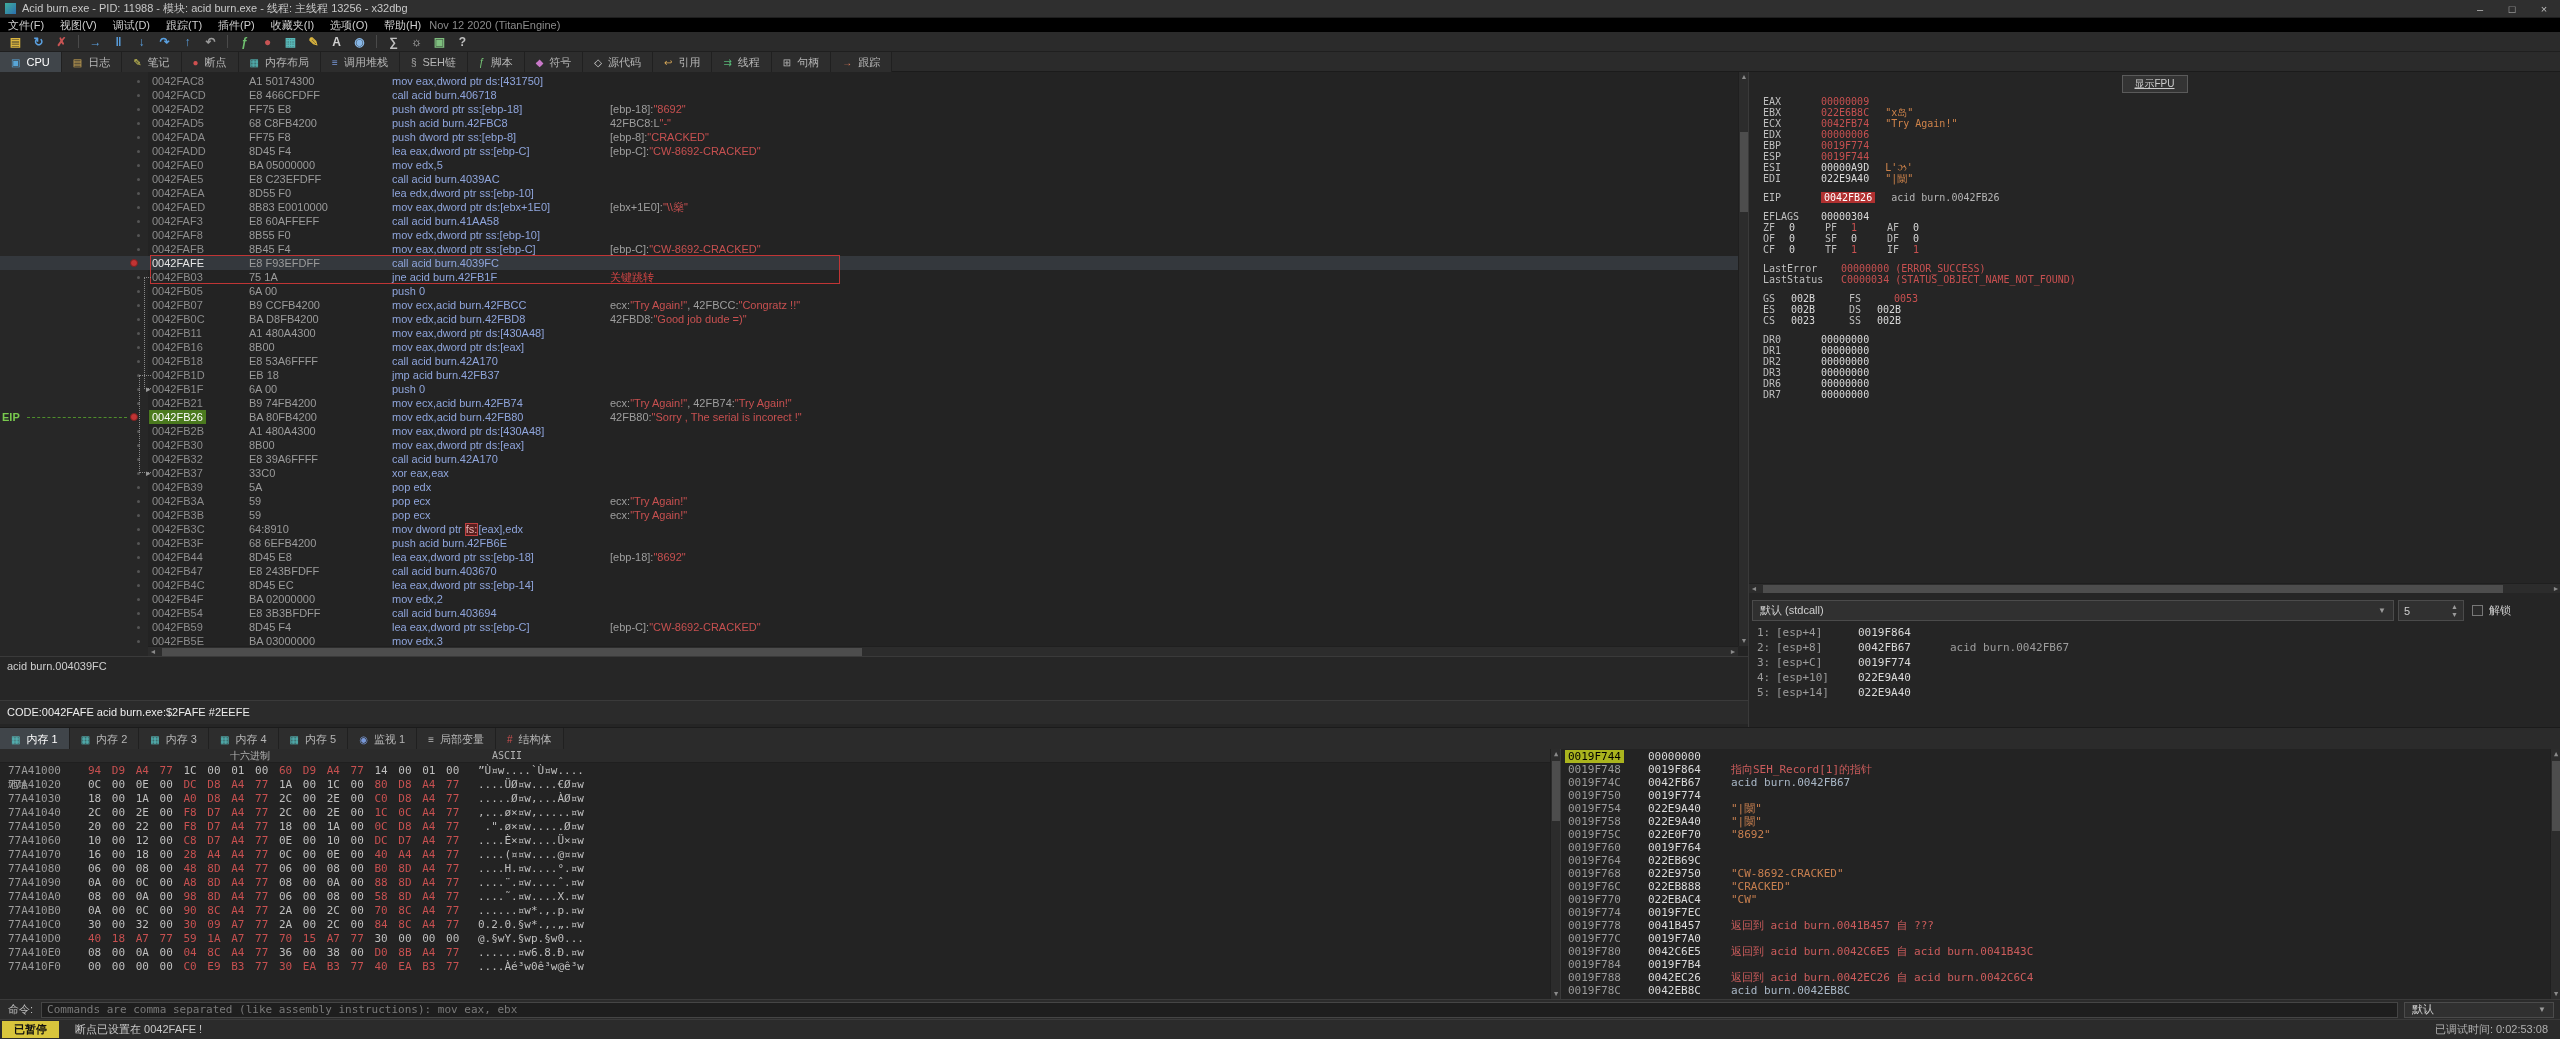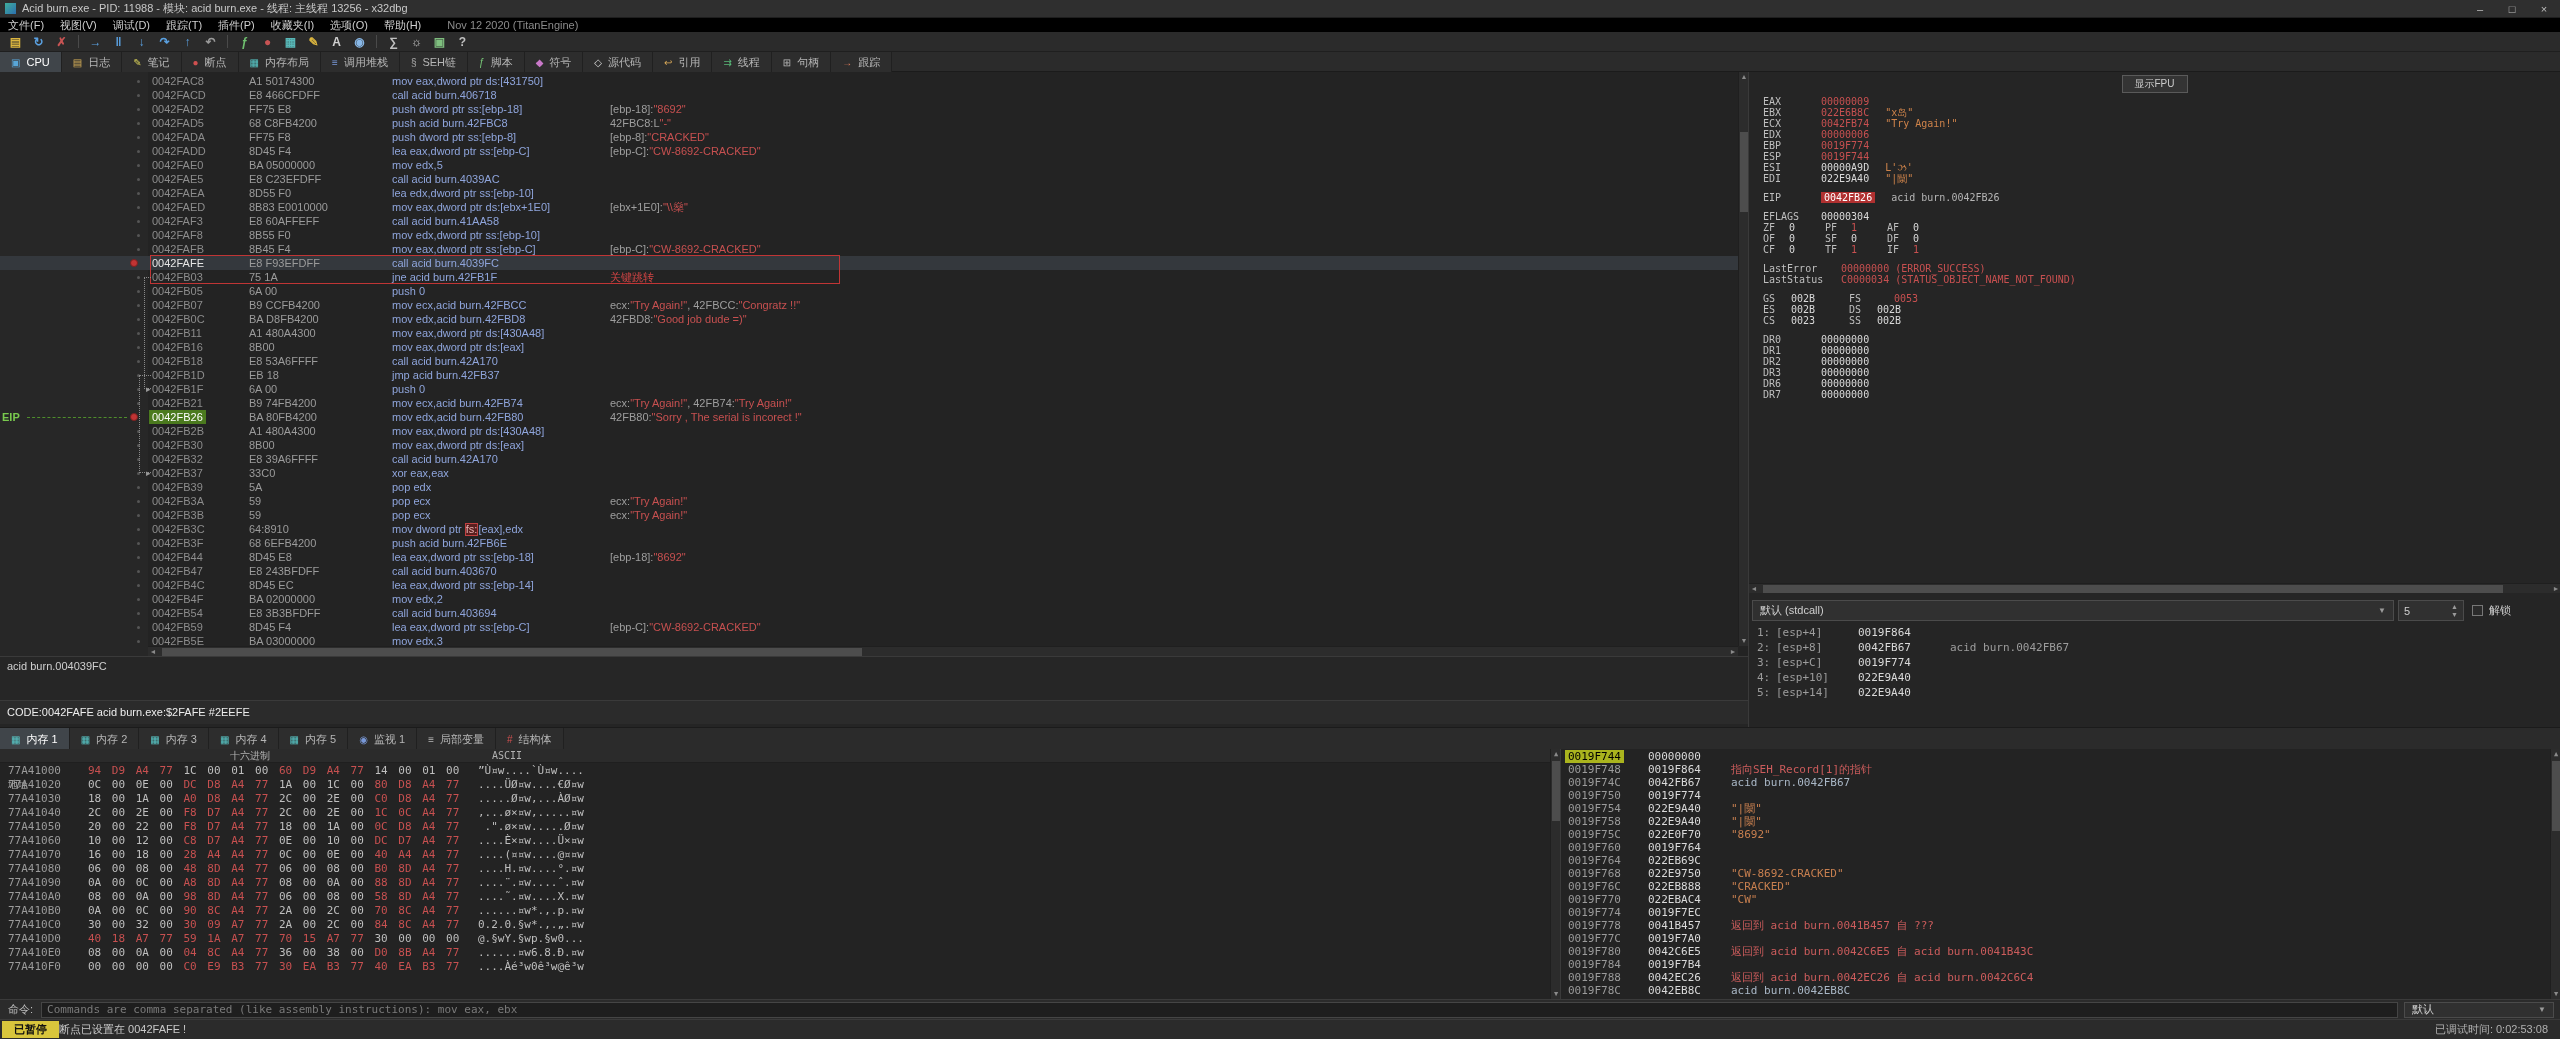--- a/index.html
+++ b/index.html
@@ -13,21 +13,21 @@
             display:flex;align-items:center;font-size:11px;color:#c8c8c8;border-bottom:1px solid #1e1e1e;}
   .appicon{width:11px;height:11px;margin:0 6px 0 5px;background:linear-gradient(135deg,#3fae9c,#2c6fae);display:inline-block;}
   .wincontrols{margin-left:auto;display:flex;height:100%;}
   .wincontrols span{width:32px;text-align:center;line-height:18px;color:#bdbdbd;font-size:11px;}
 
   
   .menubar{position:absolute;left:0;top:18px;width:2560px;height:14px;background:#000000;
            display:flex;align-items:center;font-size:11px;}
   .menu-items{display:flex;}
   .menu-item{padding:0 8px;color:#cfcfcf;}
-  .build-info{margin-left:18px;color:#8b8b8b;}
+  .build-info{color:#8b8b8b;}
 
   .toolbar{position:absolute;left:0;top:32px;width:2560px;height:20px;background:#2b2b2b;
            display:flex;align-items:center;padding-left:4px;border-bottom:1px solid #1f1f1f;}
   .ticon{width:23px;height:18px;text-align:center;line-height:18px;font-size:12px;font-weight:bold;}
   .tsep{width:1px;height:13px;background:#4a4a4a;margin:0 5px;}
 
   .tabbar{position:absolute;left:0;top:52px;width:2560px;height:20px;background:#2b2b2b;display:flex;border-bottom:1px solid #1b1b1b;}
   .vtab{height:20px;display:flex;align-items:center;padding:0 11px;background:#2d2d2d;border-right:1px solid #202020;font-size:11px;color:#b6b6b6;}
   .vtab.active{background:#40454a;color:#ffffff;}
   .vtab-ic{margin-right:6px;font-size:10px;}
@@ -62,21 +62,21 @@
   .hthumb{position:absolute;top:1px;height:8px;background:#4d4d4d;}
 
   .info-line{position:absolute;left:0;top:656px;width:1748px;height:44px;background:#262626;border-top:1px solid #3a3a3a;
              font-size:11px;color:#cfcfcf;padding:3px 7px;}
   .code-status{position:absolute;left:0;top:700px;width:1748px;height:24px;background:#2b2b2b;border-top:1px solid #3a3a3a;
                font-size:11px;color:#ededed;line-height:23px;padding-left:7px;}
 
   
   .right-pane{position:absolute;left:1748px;top:72px;width:812px;height:655px;background:#252525;border-left:1px solid #3a3a3a;}
   .fpu-btn{position:absolute;top:3px;left:50%;transform:translateX(-50%);font-size:10px;background:#343434;
-           border:1px solid #5a5a5a;color:#cccccc;padding:1px 12px;font-family:"Liberation Sans",sans-serif;}
+           border:1px solid #5a5a5a;color:#cccccc;padding:1px 12px;font-family:"Liberation Sans",sans-serif;text-decoration:underline;}
   #regLines{position:absolute;left:0;top:24px;width:800px;}
   .regline{height:11px;line-height:11px;font-size:10px;padding-left:14px;white-space:pre;}
   .reggap{height:8px;}
   .rname{display:inline-block;width:58px;color:#bfbfbf;}
   .rname.wide{width:78px;}
   .rval{color:#dadada;}
   .rval.red{color:#c75050;}
   .rval.eipv{background:#b03030;color:#ffffff;padding:0 3px;}
   .rval.errv{color:#c75050;}
   .rcmt{color:#ce834a;margin-left:16px;}
@@ -138,21 +138,21 @@
           display:flex;align-items:center;}
   .cmd-label{font-size:11px;color:#bdbdbd;padding:0 8px;}
   .cmd-input{flex:1;height:16px;background:#1e1e1e;border:1px solid #454545;color:#cccccc;font-size:11px;
              font-family:"DejaVu Sans Mono",monospace;padding:0 5px;}
   .cmd-input::placeholder{color:#7a7a7a;}
   .cmd-mode{width:150px;margin:0 6px;background:#303030;border:1px solid #4b4b4b;font-size:11px;color:#cfcfcf;
             display:flex;align-items:center;justify-content:space-between;padding:0 7px;height:16px;}
   .statusbar{position:absolute;left:0;top:1019px;width:2560px;height:20px;background:#2b2b2b;border-top:1px solid #3a3a3a;
              display:flex;align-items:center;font-size:11px;}
   .st-badge{background:#d8c53c;color:#111111;padding:1px 12px;margin-left:2px;font-weight:bold;}
-  .st-msg{margin-left:0;color:#c8c8c8;}
+  .st-msg{margin-left:16px;color:#c8c8c8;}
   .st-time{margin-left:auto;margin-right:12px;color:#b0b0b0;}
   .chev{color:#9a9a9a;font-size:8px;}
 </style>
 </head>
 <body>
 
 <div class="app">
 
   <div class="titlebar">
     <span class="appicon"></span>

